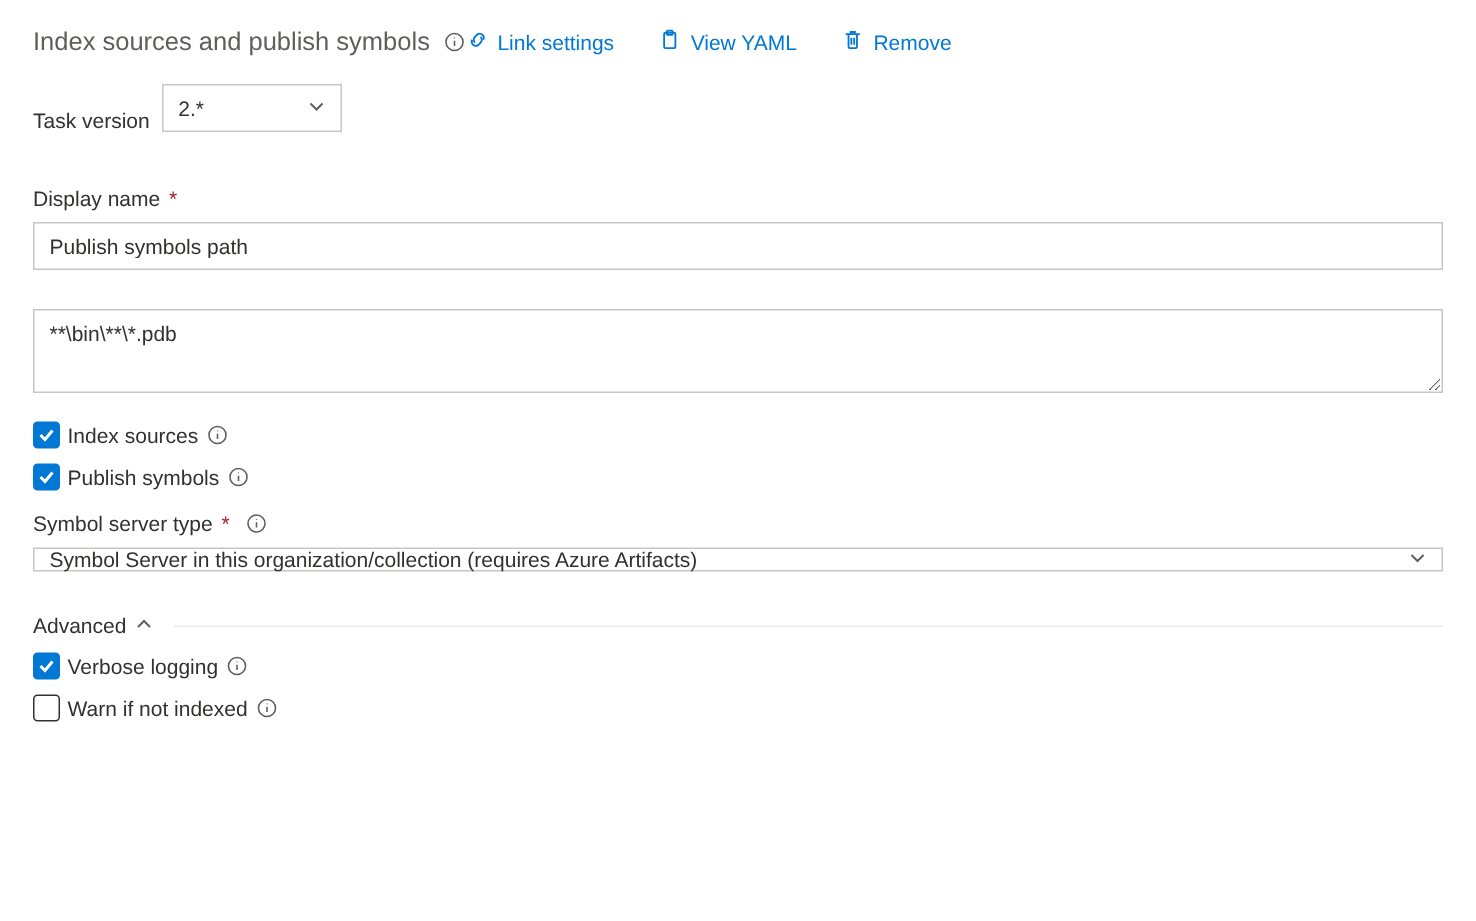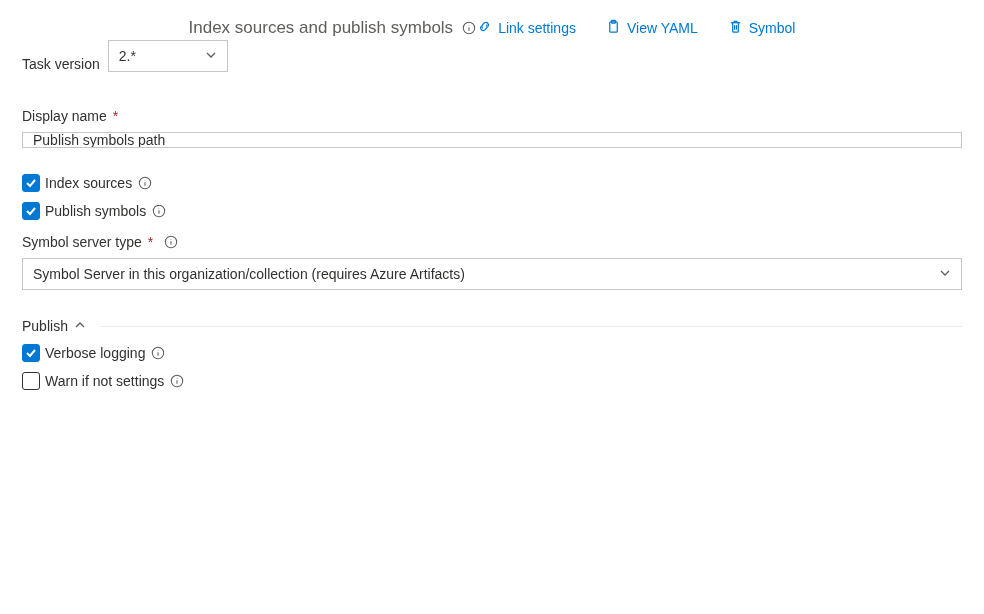--- a/index.html
+++ b/index.html
@@ -7,23 +7,23 @@
     margin: 0;
     padding: 18px 22px;
     font-family: "Segoe UI", -apple-system, Arial, sans-serif;
     font-size: 14px;
     color: #323130;
     background: #ffffff;
     width: 984px;
   }
   .header-row {
     display: flex;
-    justify-content: center;
-    align-items: center;
-    margin-bottom: 2px;
+    justify-content: flex-start;
+    align-items: center;
+    margin-bottom: 18px;
   }
   .page-title {
     font-size: 17px;
     font-weight: 400;
     color: #605e5c;
     display: flex;
     align-items: center;
     gap: 8px;
   }
   .info-icon {
@@ -78,24 +78,24 @@
   .req { color: #a4262c; margin-left: 2px; }
   input[type="text"], textarea, .full-dropdown {
     width: 100%;
     border: 1px solid #c8c6c4;
     padding: 6px 10px;
     font-family: inherit;
     font-size: 14px;
     color: #323130;
     background: #fff;
   }
-  input[type="text"] { height: 16px; }
+  input[type="text"] { height: 32px; }
   textarea { height: 56px; resize: both; line-height: 1.4; }
   .full-dropdown {
-    height: 32px;
+    height: 16px;
     display: flex;
     align-items: center;
     justify-content: space-between;
     cursor: pointer;
   }
   .checkbox-row {
     display: flex;
     align-items: center;
     gap: 5px;
     margin: 10px 0;
@@ -171,21 +171,21 @@
     <div class="header-link">
       <span>
         <svg viewBox="0 0 16 16" fill="none" stroke="currentColor" stroke-width="1.3">
             <path d="M3 4h10"></path>
             <path d="M5 4v9a1 1 0 0 0 1 1h4a1 1 0 0 0 1-1V4"></path>
             <path d="M6.5 4V2.5h3V4"></path>
             <line x1="7" y1="6.5" x2="7" y2="11.5"></line>
             <line x1="9" y1="6.5" x2="9" y2="11.5"></line>
           </svg>
       </span>
-      <span>Symbol</span>
+      <span>Remove</span>
     </div>
   </div>
 </div>
 
 <div class="task-version-row">
   <span class="task-version-label">Task version</span>
   <div class="dropdown">
     <span>2.*</span>
     <span class="chev">
       <svg width="12" height="12" viewBox="0 0 12 12" fill="none" stroke="currentColor" stroke-width="1.3">
@@ -199,20 +199,21 @@
   <div class="field-label">
     <span><span>Display name</span><span class="req"> *</span></span>
   </div>
   <input type="text" value="Publish symbols path" style="">
 </div>
 
 <div class="field-group">
 </div>
 
 <div class="field-group">
+  <textarea style="">**\bin\**\*.pdb</textarea>
 </div>
 
 <div class="checkbox-row">
   <div class="chk checked">
     <svg viewBox="0 0 12 12" fill="none" stroke="#fff" stroke-width="2">
         <polyline points="2,6 5,9 10,3"></polyline>
       </svg>
   </div>
   <span>Index sources</span>
   <span class="info-icon">
@@ -255,21 +256,21 @@
     <span>Symbol Server in this organization/collection (requires Azure Artifacts)</span>
     <span class="chev">
       <svg width="12" height="12" viewBox="0 0 12 12" fill="none" stroke="#605e5c" stroke-width="1.3">
           <polyline points="2,4 6,8 10,4"></polyline>
         </svg>
     </span>
   </div>
 </div>
 
 <div class="section-header">
-  <span>Publish</span>
+  <span>Advanced</span>
   <span>
     <svg width="12" height="12" viewBox="0 0 12 12" fill="none" stroke="#605e5c" stroke-width="1.3">
         <polyline points="2,8 6,4 10,8"></polyline>
       </svg>
   </span>
   <div class="section-line"></div>
 </div>
 
 <div class="checkbox-row">
   <div class="chk checked">
@@ -282,21 +283,21 @@
     <svg viewBox="0 0 16 16" fill="none" stroke="currentColor" stroke-width="1.2">
         <circle cx="8" cy="8" r="6.5"></circle>
         <line x1="8" y1="7" x2="8" y2="11"></line>
         <circle cx="8" cy="4.8" r="0.5" fill="currentColor" stroke="none"></circle>
       </svg>
   </span>
 </div>
 
 <div class="checkbox-row">
   <div class="chk unchecked"></div>
-  <span>Warn if not settings</span>
+  <span>Warn if not indexed</span>
   <span class="info-icon">
     <svg viewBox="0 0 16 16" fill="none" stroke="currentColor" stroke-width="1.2">
         <circle cx="8" cy="8" r="6.5"></circle>
         <line x1="8" y1="7" x2="8" y2="11"></line>
         <circle cx="8" cy="4.8" r="0.5" fill="currentColor" stroke="none"></circle>
       </svg>
   </span>
 </div>
 
 </body></html>

